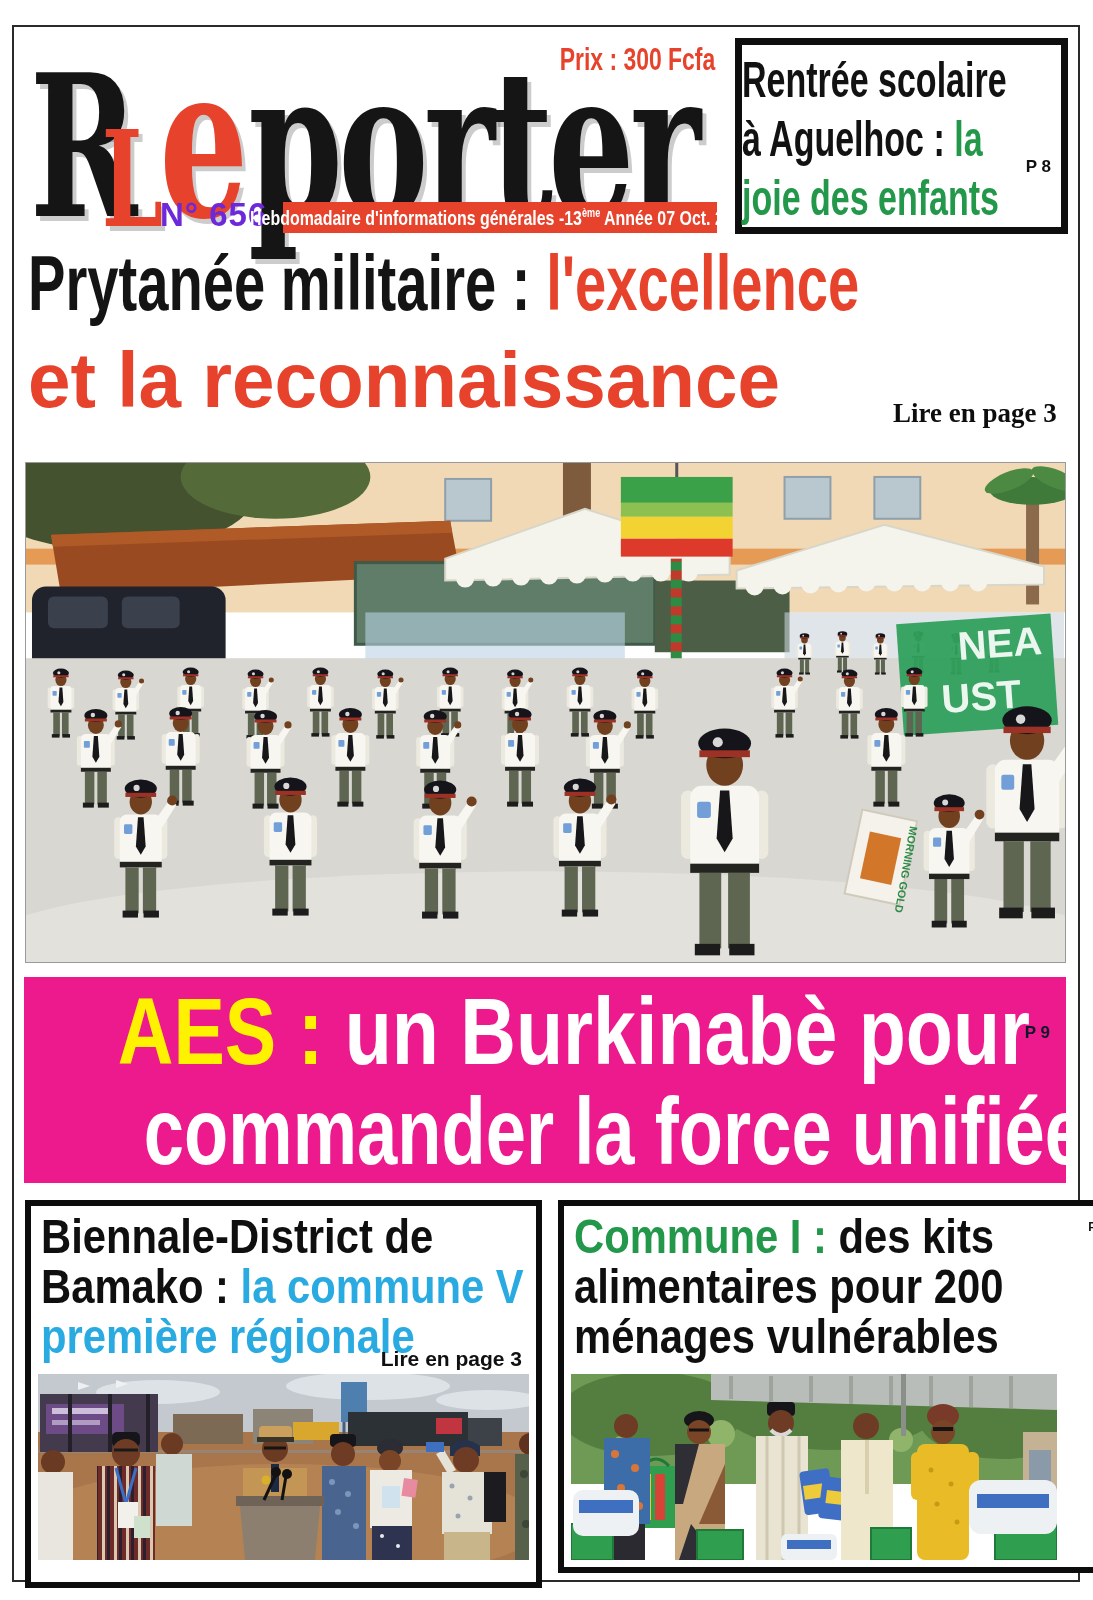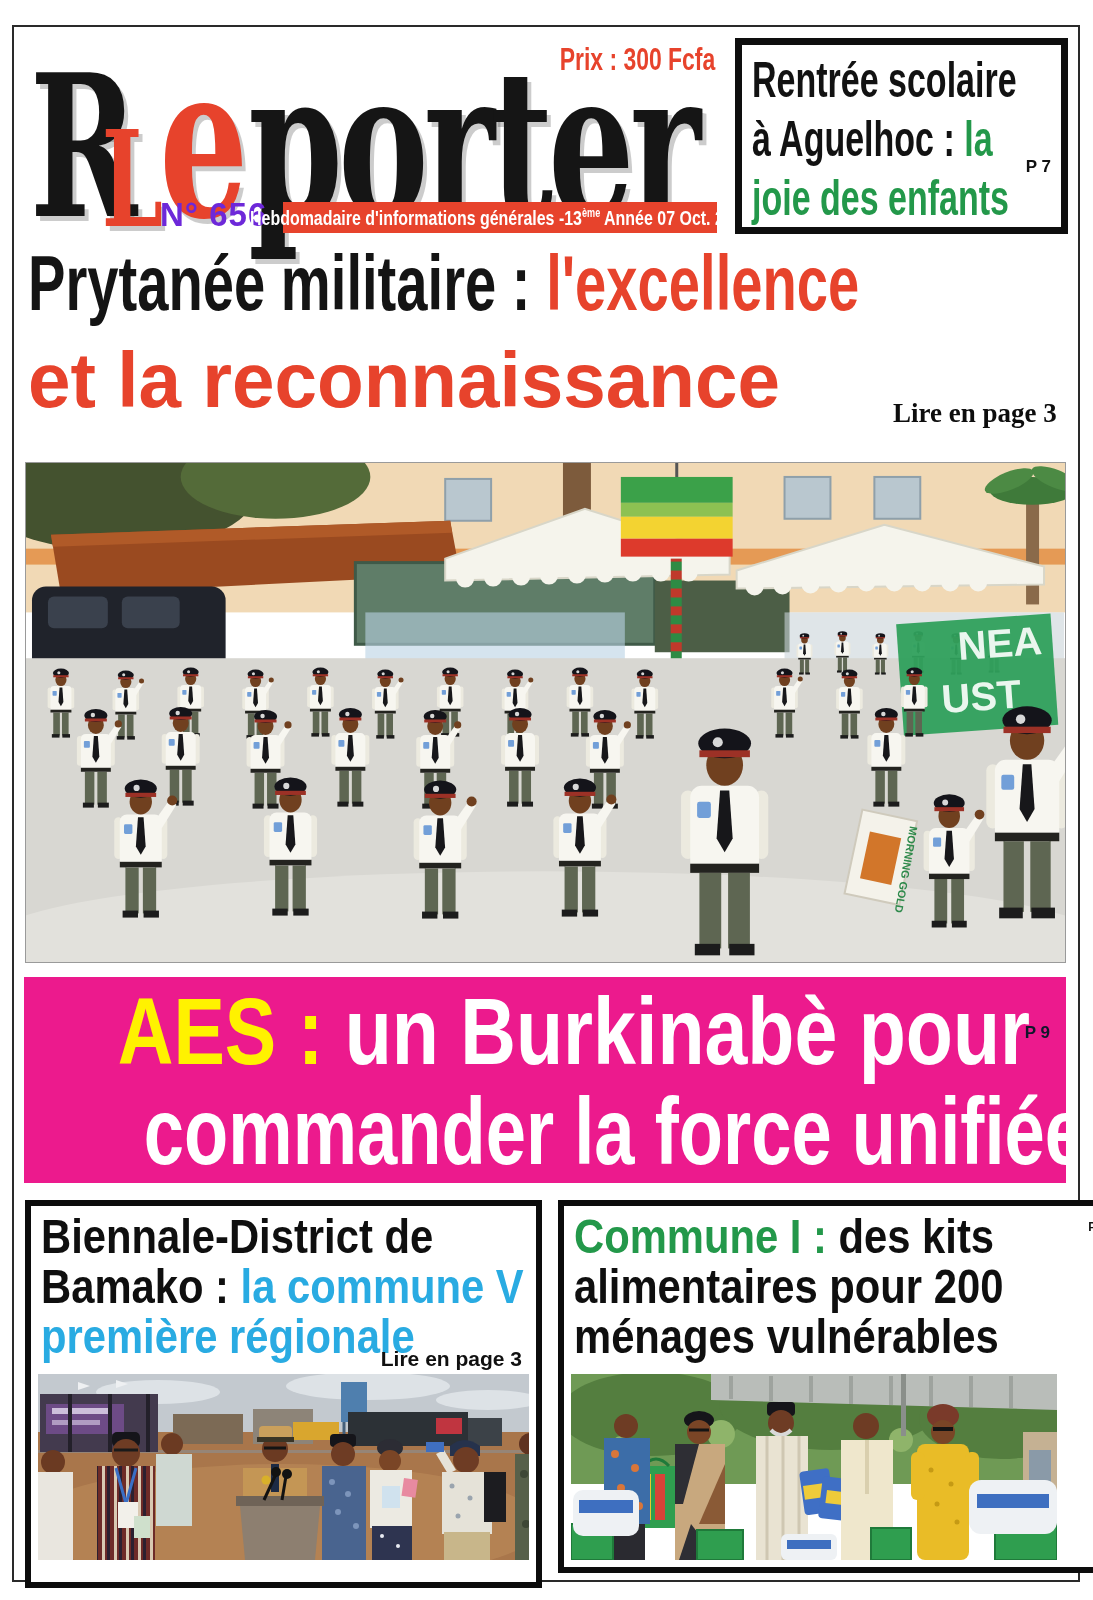--- a/index.html
+++ b/index.html
@@ -21,21 +21,21 @@
          transform:scaleX(.74);transform-origin:100% 0;white-space:nowrap;}
   .issue{left:160px;top:196px;font-size:33px;font-weight:bold;color:#6d28d9;letter-spacing:1px;}
   .tagline-bar{left:283px;top:202px;width:434px;height:31px;background:var(--red,#e7432c);
                display:flex;align-items:center;justify-content:center;}
   .tagline-inner{color:#fff;font-weight:bold;font-size:21px;white-space:nowrap;
                  transform:scaleX(.76);transform-origin:50% 50%;}
   .tagline-inner sup{font-size:12px;}
 
   
   .tr-box{left:735px;top:38px;width:333px;height:196px;border:7px solid #0e0e0e;background:#fff;
-          padding:6px 0 0 10px;box-sizing:border-box;}
+          padding:6px 0 0 0;box-sizing:border-box;}
   .tr-line{font-size:50px;font-weight:bold;line-height:59px;white-space:nowrap;color:#121212;
            transform:scaleX(.68);transform-origin:0 0;}
   .grn{color:var(--green,#23984a);}
   .tr-page{position:absolute;right:10px;top:112px;font-size:17px;font-weight:bold;color:#111;}
 
   
   .lead1{left:28px;top:244px;font-size:78px;font-weight:bold;line-height:1;white-space:nowrap;
          color:#141414;transform:scaleX(.72);transform-origin:0 0;}
   .lead2{left:28px;top:341px;font-size:78px;font-weight:bold;line-height:1;white-space:nowrap;
          color:var(--red,#e7432c);transform:scaleX(.98);transform-origin:0 0;}
@@ -81,21 +81,21 @@
   <div class="abs price">Prix : 300 Fcfa</div>
   <div class="abs issue">N° 656</div>
   <div class="abs tagline-bar">
     <span class="tagline-inner"><span>Hebdomadaire d'informations générales -13</span><sup>ème</sup><span> Année 07 Oct. 2025</span></span>
   </div>
 
   <div class="abs tr-box">
     <div class="tr-line">Rentrée scolaire</div>
     <div class="tr-line"><span>à Aguelhoc : </span><span class="grn">la</span></div>
     <div class="tr-line grn">joie des enfants</div>
-    <div class="tr-page">P 7</div>
+    <div class="tr-page">P 8</div>
   </div>
 
   <div class="abs lead1"><span>Prytanée militaire : </span><span class="red">l'excellence</span></div>
   <div class="abs lead2">et la reconnaissance</div>
   <div class="abs lead-read">Lire en page 3</div>
 
   <div class="abs photo-main">
     <svg viewBox="0 0 1041 501" preserveAspectRatio="none">
       <defs>
         <g id="cad">

